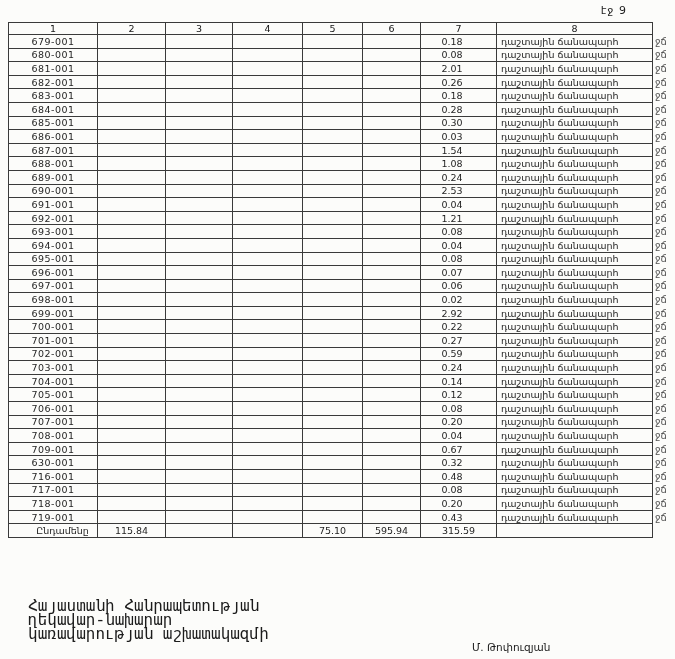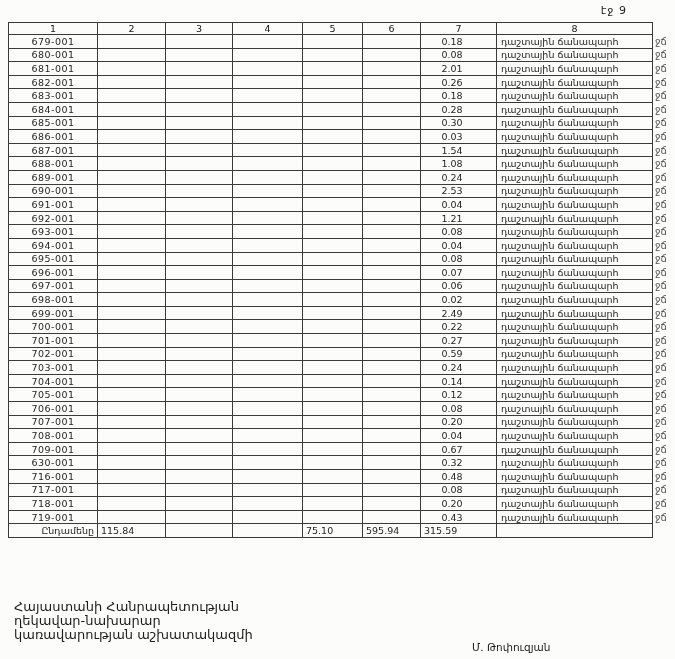--- a/index.html
+++ b/index.html
@@ -42,25 +42,25 @@
   td.val{text-align:center;padding-right:16px;}
   td.road{text-align:left;padding-left:4px;margin-left:48px;}
   td.mark{
     border:none;
     font-size:10px;
     color:#555;
     text-align:left;
     padding-left:2px;
   }
   tr.total-row td{font-size:9.5px;}
-  tr.total-row td.tlabel{text-align:right;padding-left:22px;}
-  tr.total-row td.tval{text-align:left;}
+  tr.total-row td.tlabel{text-align:center;padding-left:22px;}
+  tr.total-row td.tval{text-align:center;}
   .footer-block{
-    position:absolute;left:14px;top:600px;
-    font-size:13px;line-height:14px;color:#1c1c1c;
+    position:absolute;left:28px;top:600px;
+    font-size:16px;line-height:14px;color:#1c1c1c;font-family:Liberation Mono, monospace;
   }
   .signature{
     position:absolute;left:452px;top:641px;
     font-size:10.5px;color:#1c1c1c;margin-left:20px;
   }
 </style>
 </head>
 <body>
 
 <div class="page-number">էջ 9</div>
@@ -311,21 +311,21 @@
         <td class="road">դաշտային ճանապարհ</td>
         <td class="mark">ջճ</td>
       </tr>
       <tr>
         <td class="code">699-001</td>
         <td></td>
         <td></td>
         <td></td>
         <td></td>
         <td></td>
-        <td class="val">2.49</td>
+        <td class="val">2.92</td>
         <td class="road">դաշտային ճանապարհ</td>
         <td class="mark">ջճ</td>
       </tr>
       <tr>
         <td class="code">700-001</td>
         <td></td>
         <td></td>
         <td></td>
         <td></td>
         <td></td>

